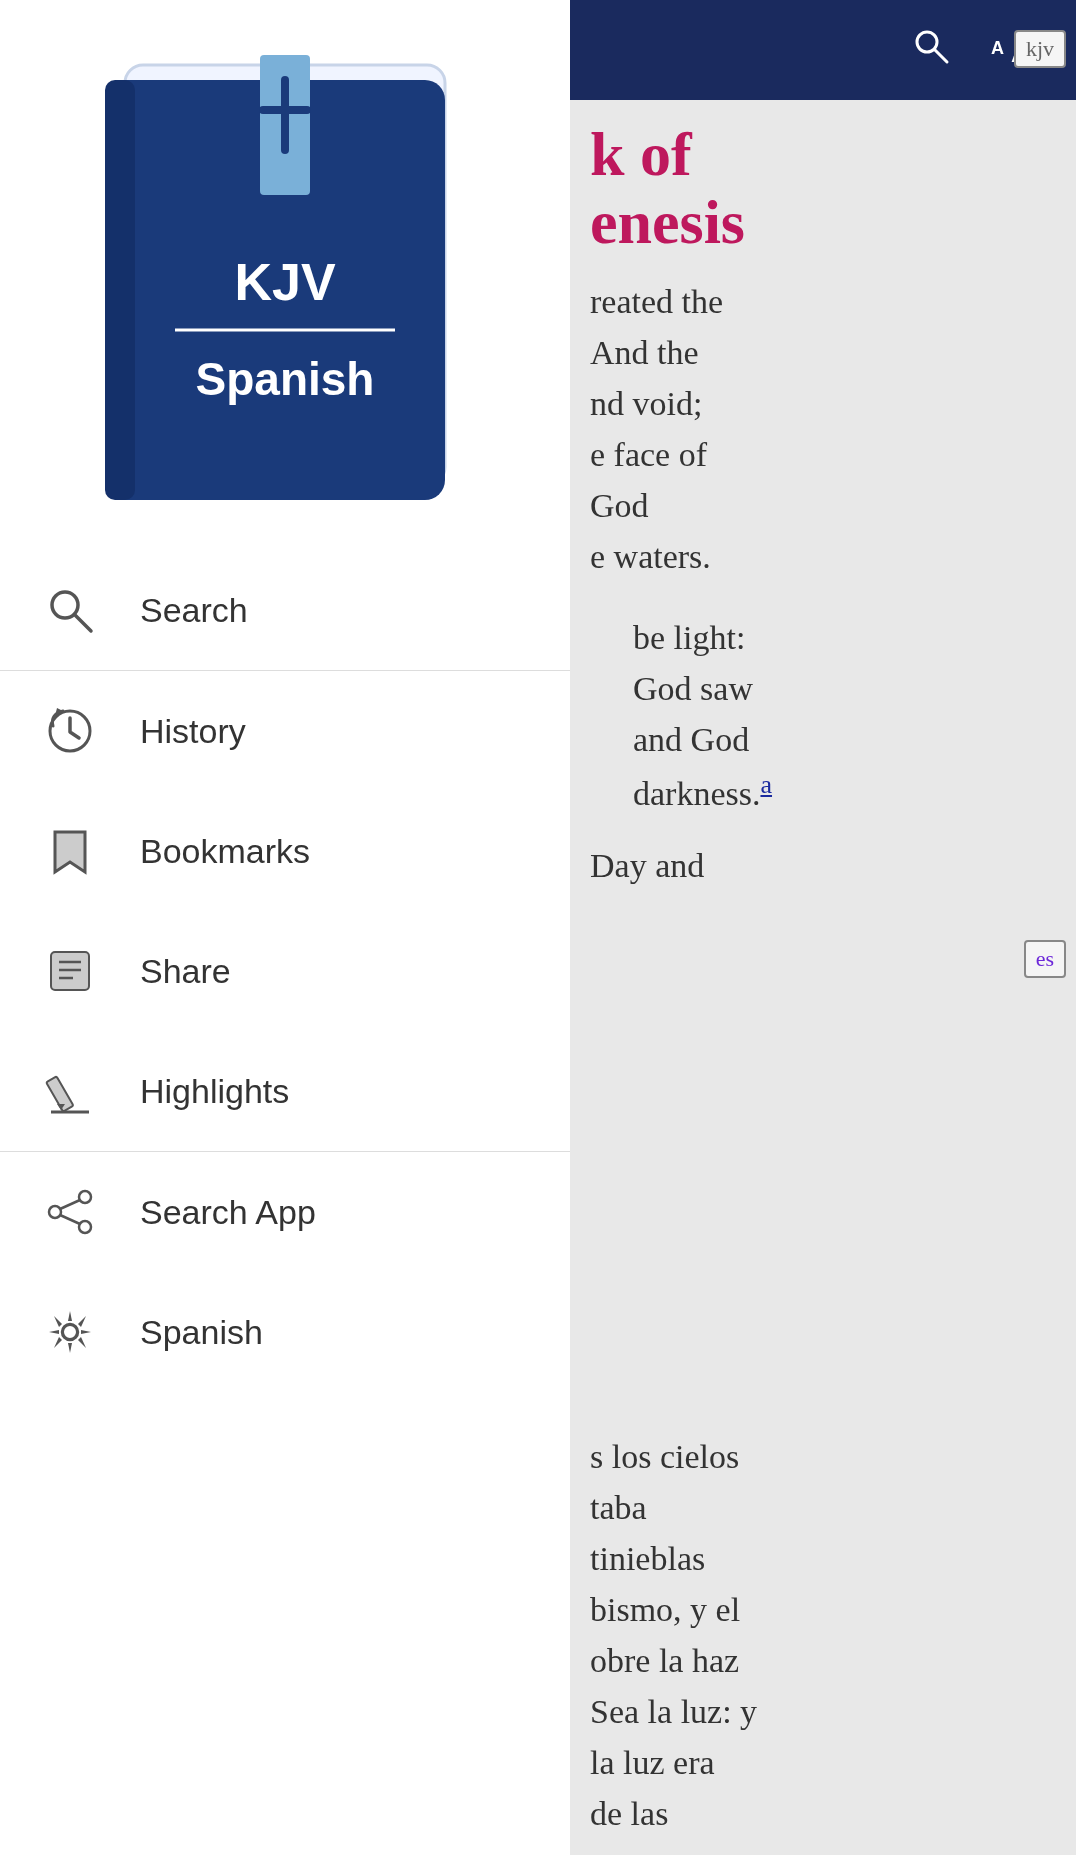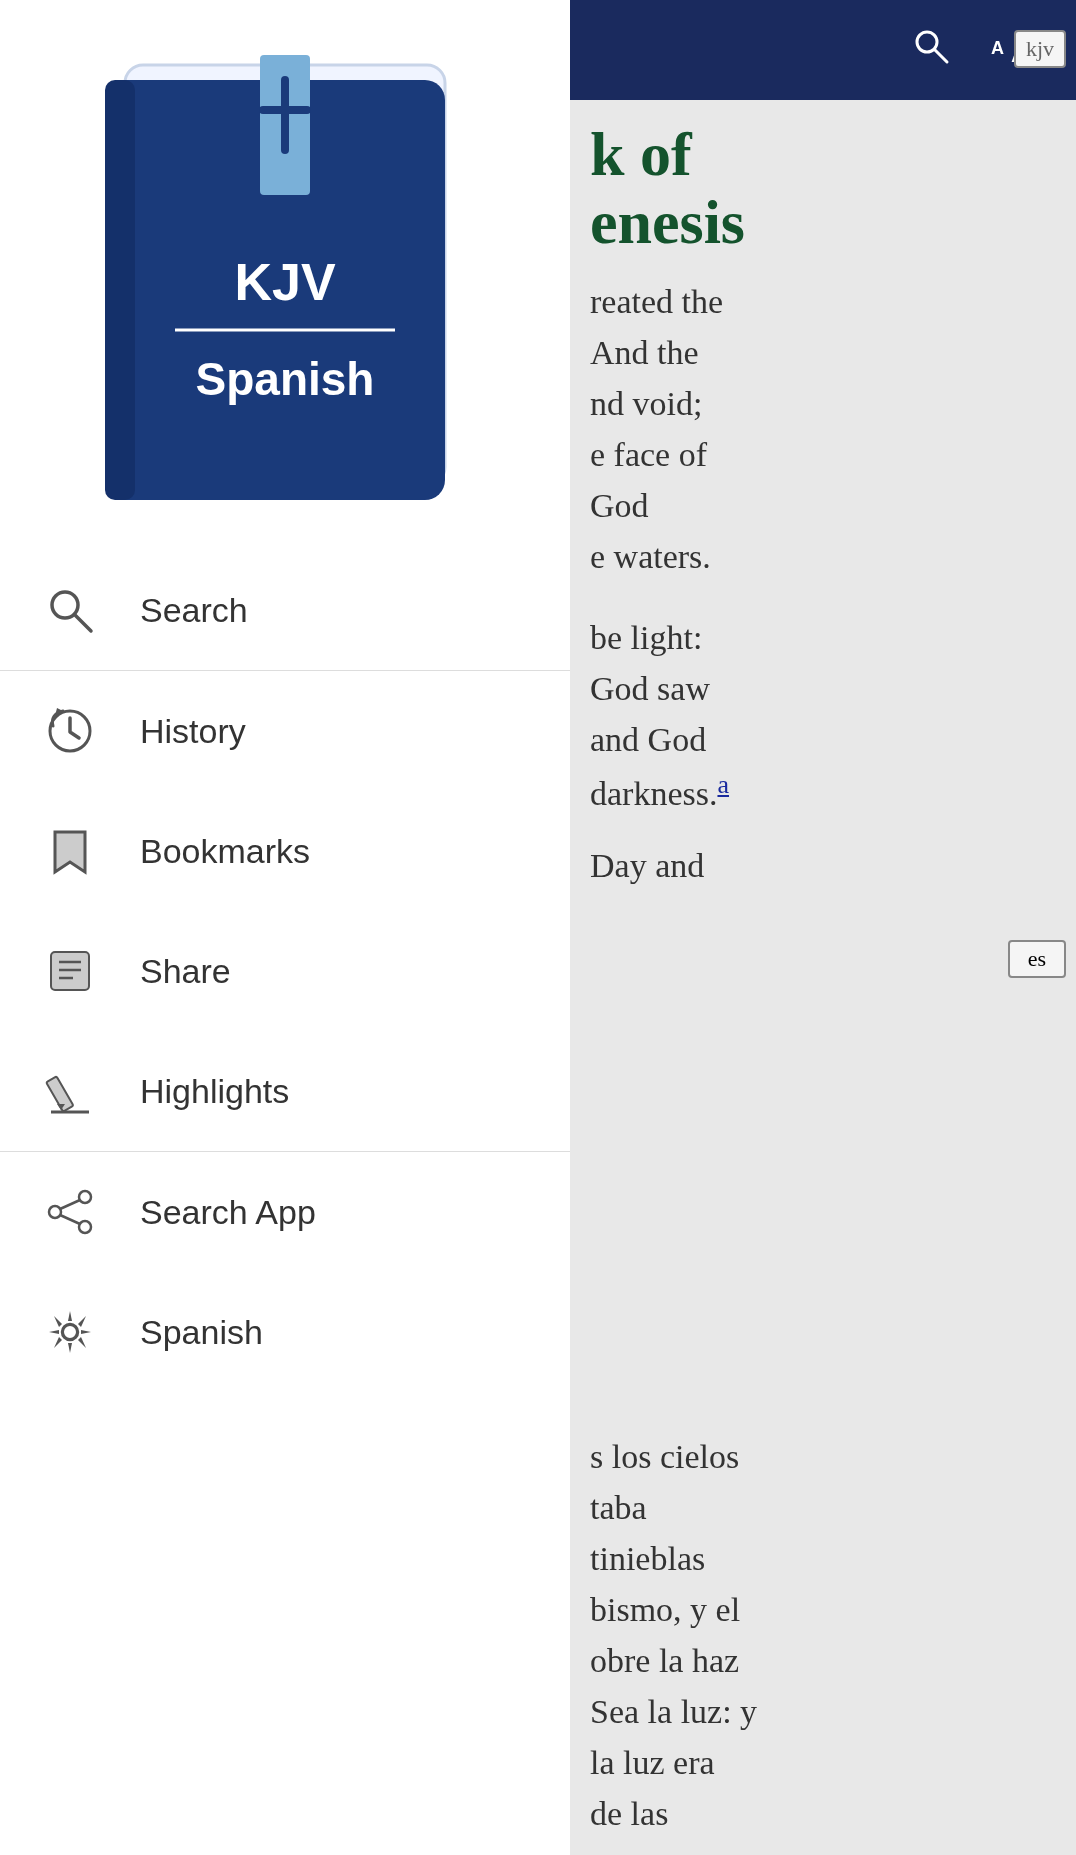--- a/index.html
+++ b/index.html
@@ -51,40 +51,40 @@
       background: #f5f5f5;
     }
 
     .bible-title {
       padding: 20px 20px 10px 20px;
     }
 
     .bible-title-text {
       font-size: 62px;
       font-weight: bold;
-      color: #14532d;
+      color: #be185d;
       line-height: 1.1;
     }
 
     .bible-content {
       padding: 10px 20px;
       font-size: 34px;
       color: #333;
       line-height: 1.5;
     }
 
     .es-badge {
       position: absolute;
       top: 940px;
       right: 10px;
       border: 2px solid #888;
       border-radius: 4px;
-      padding: 4px 18px;
+      padding: 4px 10px;
       font-size: 22px;
-      color: #000000;
+      color: #6d28d9;
       background: #f5f5f5;
     }
 
     .footnote-link {
       color: #1a2a9e;
       font-size: 26px;
       vertical-align: super;
       text-decoration: underline;
     }
 
@@ -197,21 +197,21 @@
 
   <div class="bible-content">
     reated the<br>
     And the<br>
     nd void;<br>
     e face of<br>
     God<br>
     e waters.
   </div>
 
-  <div class="bible-content" style="margin-top:10px;">
+  <div class="bible-content" style="margin-top:10px;margin-left:43px;">
     be light:<br>
     God saw<br>
     and God<br>
     darkness.<span class="footnote-link">a</span>
   </div>
 
   <div class="bible-content">
     Day  and
   </div>
 

